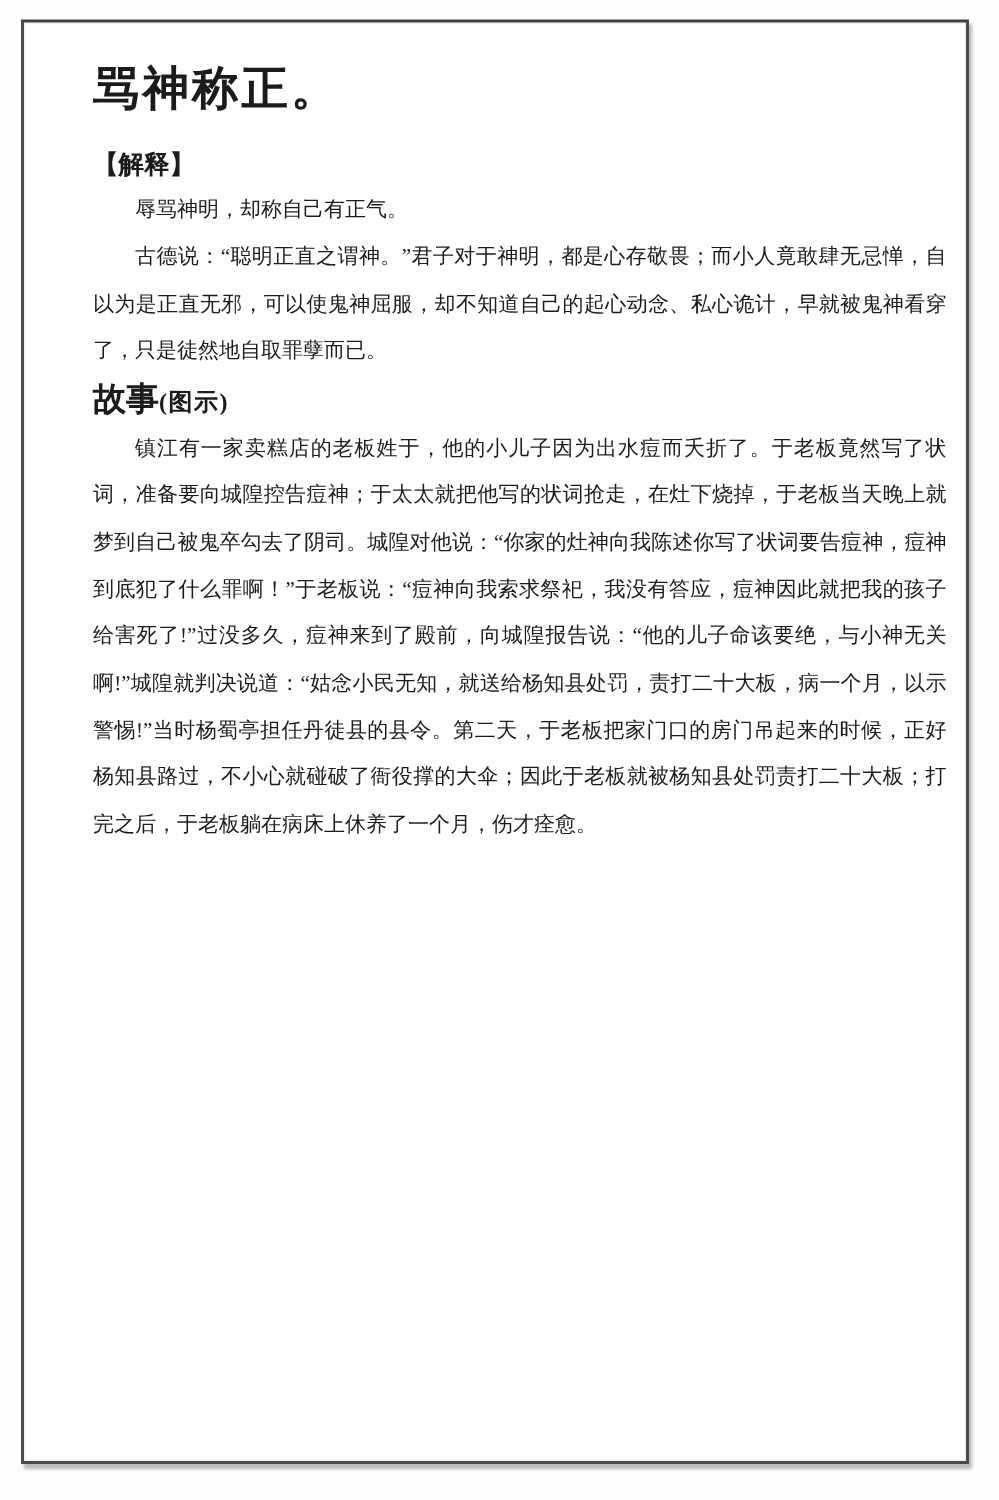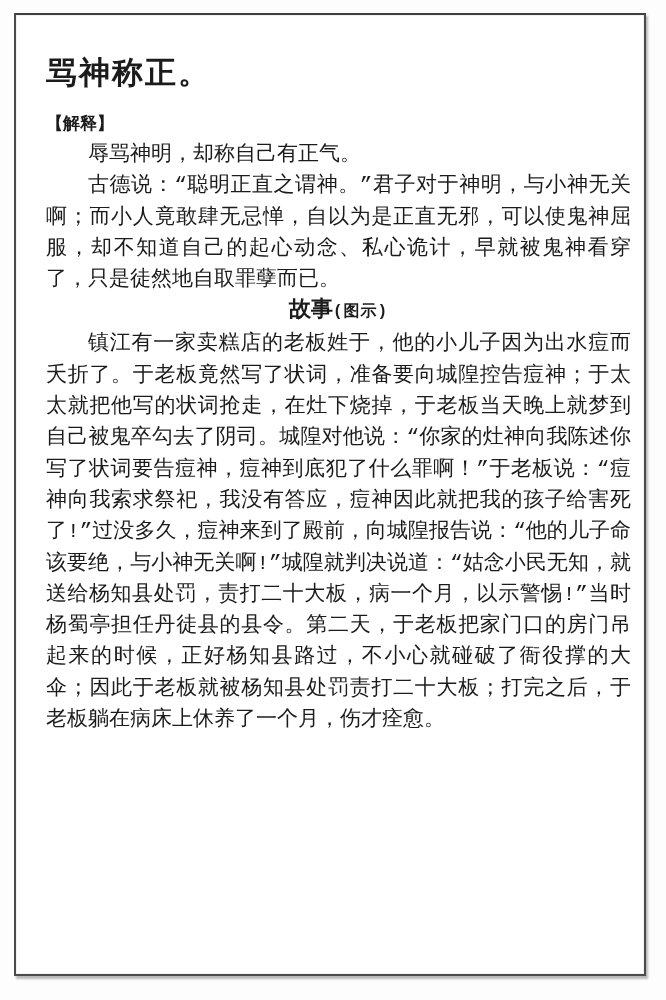--- a/index.html
+++ b/index.html
@@ -22,52 +22,51 @@
     top: 13px;
     width: 632px;
     height: 963px;
     background: #ffffff;
     border: 2px solid #4b4b4b;
     border-top-color: #3f3f3f;
     box-shadow: 2px 3px 2px rgba(130,130,130,0.55), inset 0 0 0 1px #f2f2f2;
     box-sizing: border-box;
   }
   .content {
-    padding: 40px 13px 0 30px;
+    padding: 26px 13px 0 30px;
+    margin-left: 16px;
   }
   .doc-title {
     font-family: "Liberation Sans", "DejaVu Sans", sans-serif;
     font-weight: bold;
     font-size: 31px;
     line-height: 36px;
     letter-spacing: 2px;
     margin: 0 0 17px 0;
   }
   .section-heading {
     font-family: "Liberation Sans", "DejaVu Sans", sans-serif;
     font-weight: bold;
     font-size: 17px;
     line-height: 31px;
     margin: 0;
   }
   .body-para {
-    font-size: 21px;
+    font-size: 14px;
     line-height: 31.3px;
     margin: 0;
     text-align: justify;
     text-indent: 2em;
-    font-family: Liberation Mono, monospace;
   }
   .story-heading {
-    font-family: Liberation Mono, monospace;
+    font-family: Liberation Serif, serif;
     font-weight: bold;
     font-size: 22px;
     line-height: 31px;
     margin: 0;
-    text-align: center;
   }
   .story-heading .sub {
     font-size: 16px;
     font-weight: bold;
     letter-spacing: 1px;
   }
 </style>
 </head>
 <body>
 
@@ -75,21 +74,21 @@
   <div class="page-frame">
     <div class="content">
 
       <h1 class="doc-title">骂神称正。</h1>
 
       <div class="section-heading">【解释】</div>
 
       <p class="body-para">辱骂神明，却称自己有正气。</p>
 
 
-      <p class="body-para">古德说：“聪明正直之谓神。”君子对于神明，与小神无关啊；而小人竟敢肆无忌惮，自以为是正直无邪，可以使鬼神屈服，却不知道自己的起心动念、私心诡计，早就被鬼神看穿了，只是徒然地自取罪孽而已。</p>
+      <p class="body-para">古德说：“聪明正直之谓神。”君子对于神明，都是心存敬畏；而小人竟敢肆无忌惮，自以为是正直无邪，可以使鬼神屈服，却不知道自己的起心动念、私心诡计，早就被鬼神看穿了，只是徒然地自取罪孽而已。</p>
 
       <div class="story-heading">
         <span>故事</span><span class="sub">(图示)</span>
       </div>
 
       <p class="body-para">镇江有一家卖糕店的老板姓于，他的小儿子因为出水痘而夭折了。于老板竟然写了状词，准备要向城隍控告痘神；于太太就把他写的状词抢走，在灶下烧掉，于老板当天晚上就梦到自己被鬼卒勾去了阴司。城隍对他说：“你家的灶神向我陈述你写了状词要告痘神，痘神到底犯了什么罪啊！”于老板说：“痘神向我索求祭祀，我没有答应，痘神因此就把我的孩子给害死了!”过没多久，痘神来到了殿前，向城隍报告说：“他的儿子命该要绝，与小神无关啊!”城隍就判决说道：“姑念小民无知，就送给杨知县处罚，责打二十大板，病一个月，以示警惕!”当时杨蜀亭担任丹徒县的县令。第二天，于老板把家门口的房门吊起来的时候，正好杨知县路过，不小心就碰破了衙役撑的大伞；因此于老板就被杨知县处罚责打二十大板；打完之后，于老板躺在病床上休养了一个月，伤才痊愈。</p>
 
 
 
     </div>

